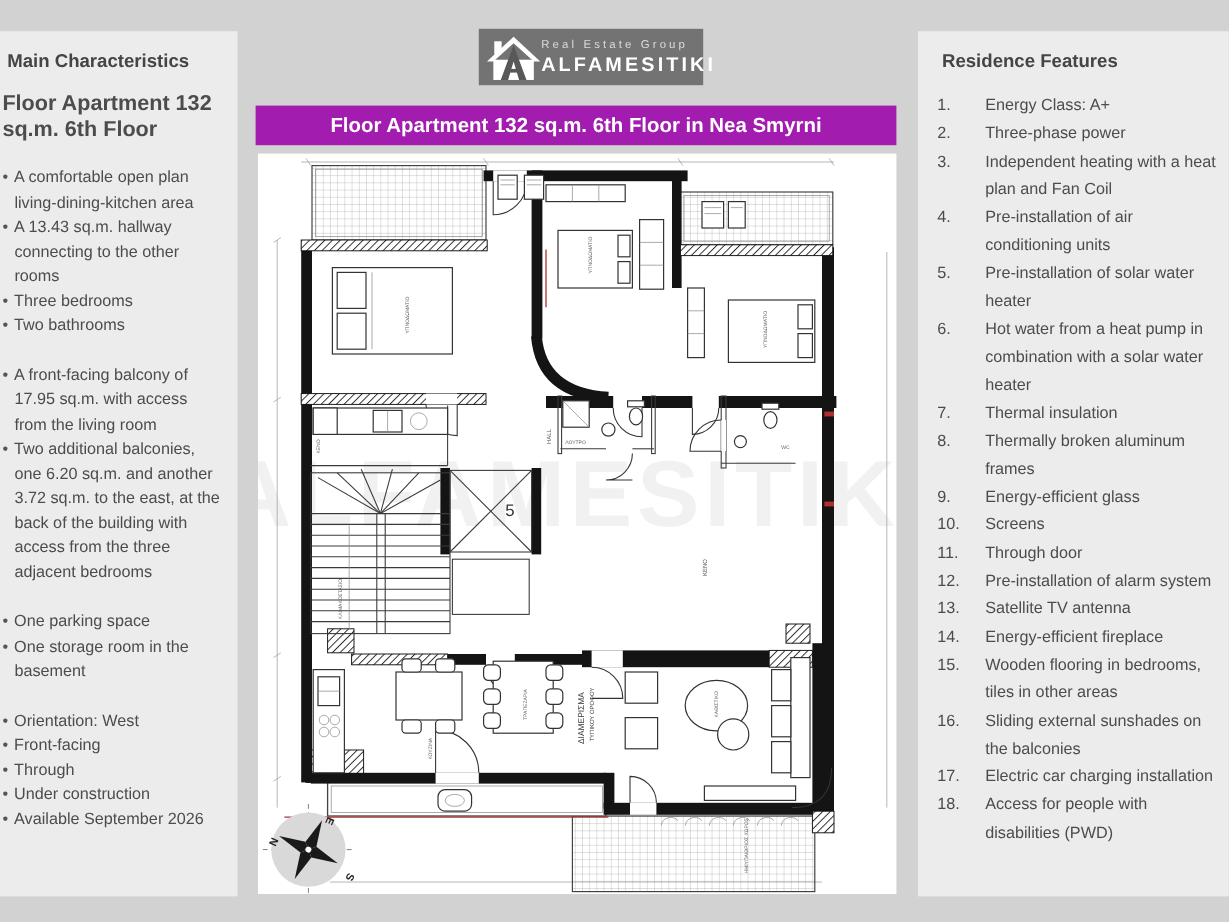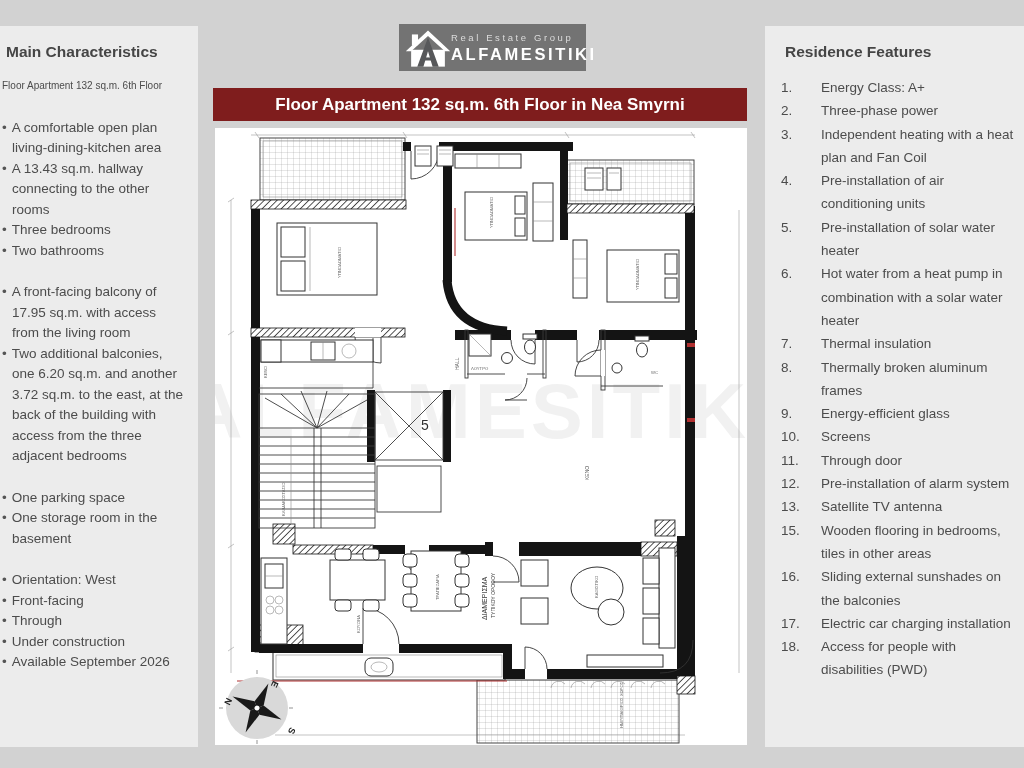--- a/index.html
+++ b/index.html
@@ -7,37 +7,37 @@
     width:1024px;height:768px;position:relative;overflow:hidden;
     background:#d2d2d2;
     font-family:"Liberation Sans",sans-serif;
     color:#4c4c4c;
   }
   .side-panel{position:absolute;top:26px;height:721px;background:#ececec;}
   #left-panel{left:-14px;width:212px;}
   #right-panel{left:765px;width:270px;}
   .panel-inner{padding:17px 12px 0 16px;}
   .panel-title{font-size:15.5px;font-weight:bold;color:#454545;margin:0 0 15px 4px;}
-  .subtitle{font-size:10px;line-height:20.5px;margin:0 0 21px 0;}
+  .subtitle{font-size:18px;line-height:20.5px;margin:0 0 21px 0;font-weight:bold;}
   ul.blist{list-style:none;margin:0 0 21px 0;padding:0;font-size:13.5px;line-height:20.5px;}
   ul.blist li{padding-left:10px;}
   ul.blist li::before{content:"\2022";margin-left:-10px;padding-right:5px;color:#555;}
   ol.nlist{list-style:none;margin:0;padding:0;font-size:13.5px;line-height:23.3px;}
   ol.nlist li{display:flex;}
   ol.nlist .num{flex:none;width:40px;}
   ol.nlist .txt{flex:1;padding-right:6px;}
 
   #logo{position:absolute;left:399px;top:24px;width:187px;height:47px;background:#737373;
         display:flex;align-items:center;}
   #logo .house{flex:none;margin:2px 2px 0 6px;}
   #logo .ltxt{display:flex;flex-direction:column;margin-left:-2px;}
   .logo-top{font-size:9.5px;letter-spacing:2.6px;color:#dcdcdc;}
   .logo-bottom{font-size:16.5px;font-weight:bold;letter-spacing:2.6px;color:#ffffff;margin-top:2px;}
 
-  #title-bar{position:absolute;left:213px;top:88px;width:534px;height:33px;background:#7f1d1d;
+  #title-bar{position:absolute;left:213px;top:88px;width:534px;height:33px;background:#a21caf;
              color:#fff;font-size:17px;font-weight:bold;display:flex;align-items:center;
              justify-content:center;}
 
   #sheet{position:absolute;left:215px;top:128px;width:532px;height:617px;background:#ffffff;}
   #plan-svg{display:block;width:532px;height:617px;}
 
   #plan-svg text{font-family:"Liberation Sans",sans-serif;}
   .wall{fill:#141414;}
   .wh{fill:url(#hatch);stroke:#141414;stroke-width:0.8;}
   .thin{stroke:#3a3a3a;stroke-width:0.9;fill:none;}
@@ -447,20 +447,24 @@
         </li>
         <li>
           <span class="num">12.</span>
           <span class="txt">Pre-installation of alarm system</span>
         </li>
         <li>
           <span class="num">13.</span>
           <span class="txt">Satellite TV antenna</span>
         </li>
         <li>
+          <span class="num">14.</span>
+          <span class="txt">Energy-efficient fireplace</span>
+        </li>
+        <li>
           <span class="num">15.</span>
           <span class="txt">Wooden flooring in bedrooms, tiles in other areas</span>
         </li>
         <li>
           <span class="num">16.</span>
           <span class="txt">Sliding external sunshades on the balconies</span>
         </li>
         <li>
           <span class="num">17.</span>
           <span class="txt">Electric car charging installation</span>

